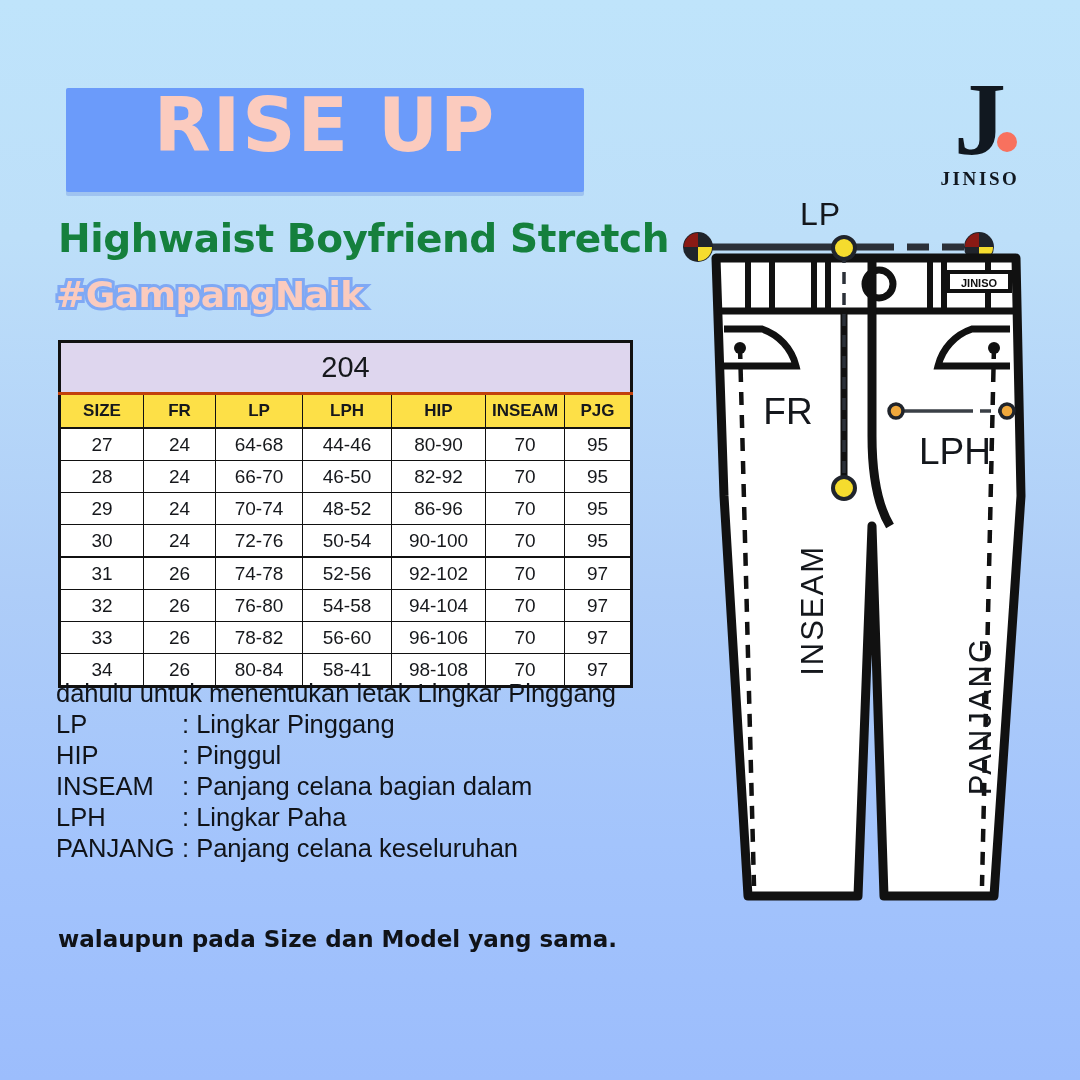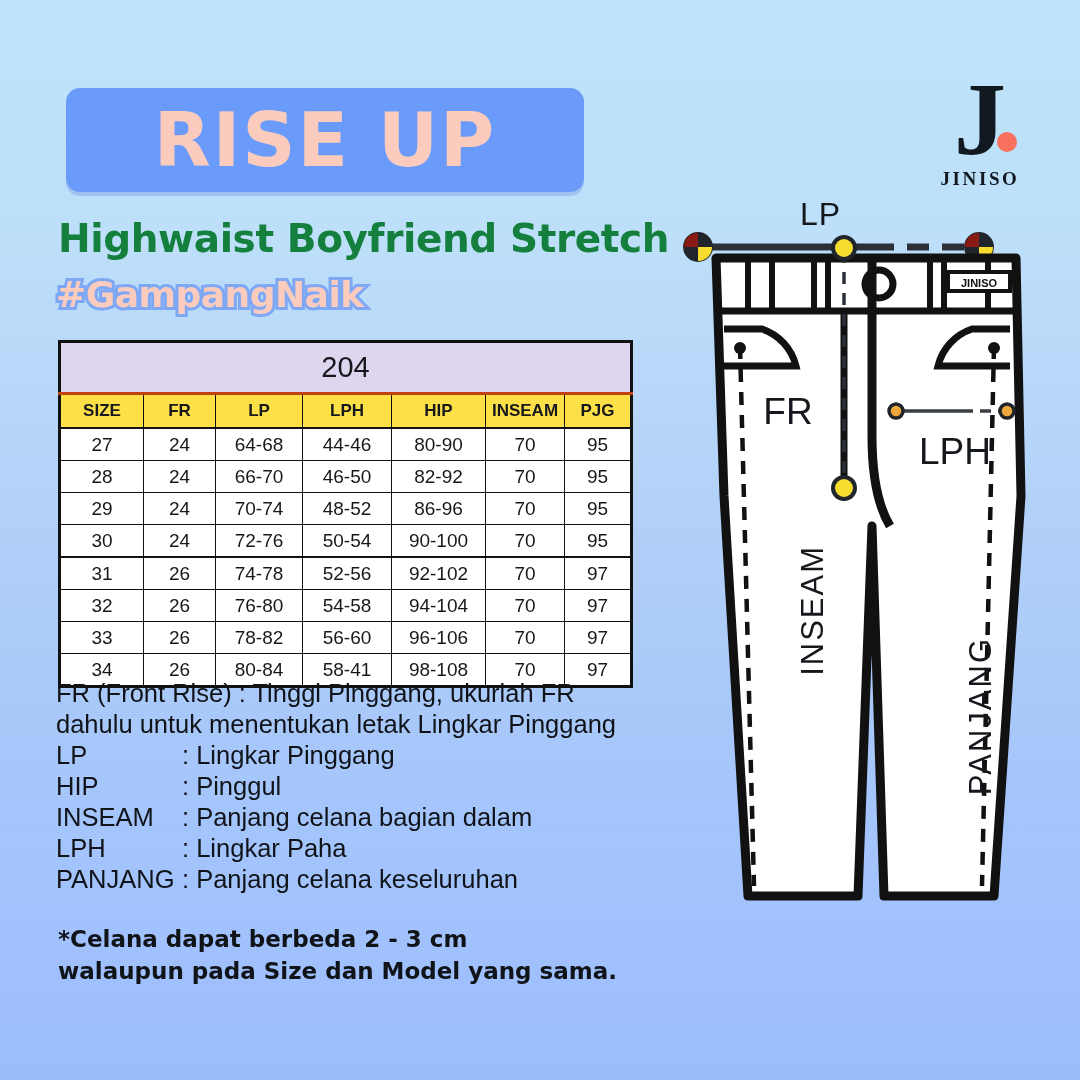--- a/index.html
+++ b/index.html
@@ -16,21 +16,21 @@
   #logoJ{position:relative;height:92px;width:92px;display:flex;align-items:center;justify-content:center;}
   #logoJ .jchar{font-family:"Liberation Serif",serif;font-weight:700;font-size:104px;
         color:#111820;line-height:0.86;letter-spacing:0;}
   #logoJ .jdot{position:absolute;right:9px;bottom:13px;width:20px;height:20px;border-radius:50%;
         background:#f8715e;}
   #logoWord{font-family:"Liberation Serif",serif;font-weight:700;font-size:19px;
         letter-spacing:2.6px;color:#111820;margin-top:3px;}
 
   
   #riseBadge{position:absolute;left:66px;top:88px;width:518px;height:104px;
-        background:#6b9bfa;border-radius:14px;display:flex;align-items:center;justify-content:center;
+        background:#6b9bfa;border-radius:2px;display:flex;align-items:flex-start;justify-content:center;
         box-shadow:0 4px 0 rgba(90,130,220,.30);}
   #riseBadge span{font-family:"DejaVu Sans",sans-serif;font-weight:700;font-size:74px;
         color:#fbcbbe;letter-spacing:2px;line-height:1;}
 
   #subtitle{position:absolute;left:58px;top:216px;width:660px;
         font-family:"DejaVu Sans",sans-serif;font-weight:700;font-size:39px;color:#15803d;
         letter-spacing:-.4px;white-space:nowrap;}
 
   #hashtag{position:absolute;left:56px;top:274px;
         font-family:"DejaVu Sans",sans-serif;font-weight:700;font-size:36px;
@@ -183,33 +183,31 @@
         <td>80-84</td>
         <td>58-41</td>
         <td>98-108</td>
         <td>70</td>
         <td>97</td>
       </tr>
     </tbody>
 </table>
 
 <div id="legend">
-  <div class="lrow wrap">FR (Front Rise) : Tinggi Pinggang, ukurlah FR</div>
   <div class="lrow wrap">dahulu untuk menentukan letak Lingkar Pinggang</div>
   <div id="legendItems">
       <div class="lrow"><span class="lkey">LP</span><span>: Lingkar Pinggang</span></div>
       <div class="lrow"><span class="lkey">HIP</span><span>: Pinggul</span></div>
       <div class="lrow"><span class="lkey">INSEAM</span><span>: Panjang celana bagian dalam</span></div>
       <div class="lrow"><span class="lkey">LPH</span><span>: Lingkar Paha</span></div>
       <div class="lrow"><span class="lkey">PANJANG</span><span>: Panjang celana keseluruhan</span></div>
     </div>
 </div>
 
 <div id="footnote">
-  <div>*Celana dapat berbeda 2 - 3 cm</div>
   <div>walaupun pada Size dan Model yang sama.</div>
 </div>
 
 <div class="lpLabel">LP</div>
 
 <div id="jeans">
 <svg viewBox="0 0 404 716" xmlns="http://www.w3.org/2000/svg">
   <defs>
     <clipPath id="bodyClip">
       <path d="M40 62 L340 62 L345 300 L318 700 L208 700 L196 330 L182 700 L72 700 L48 300 Z"></path>

